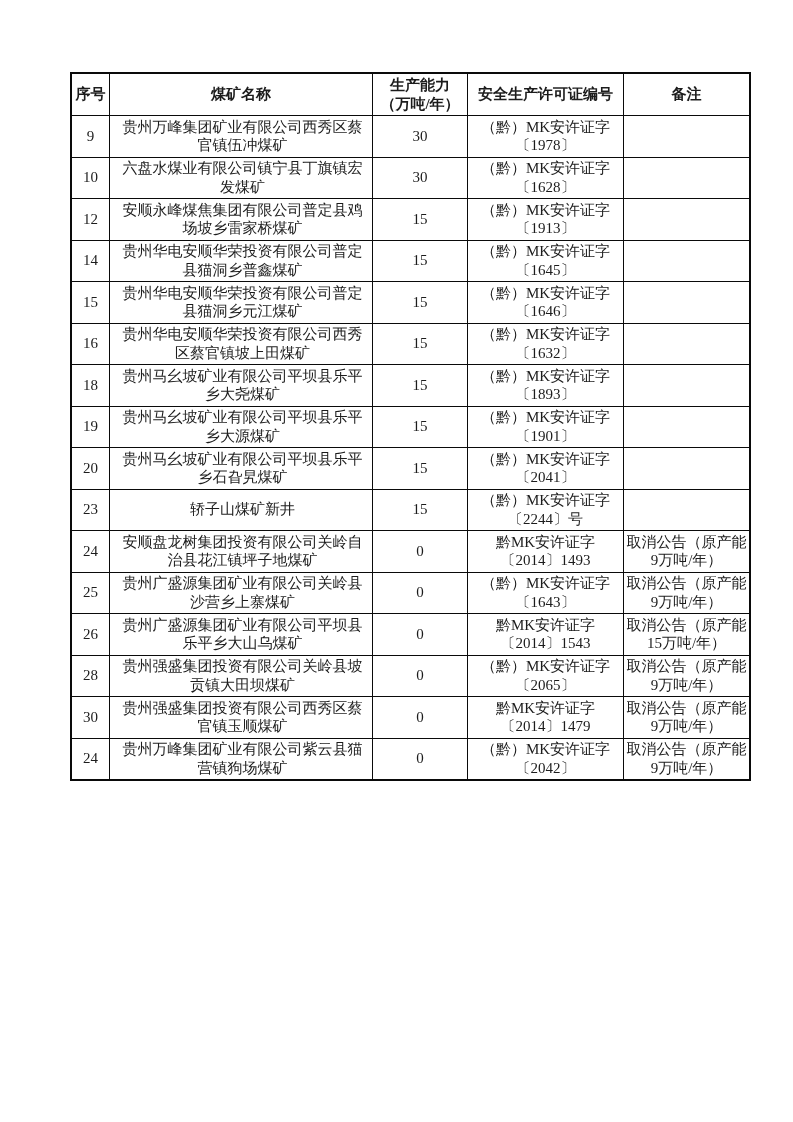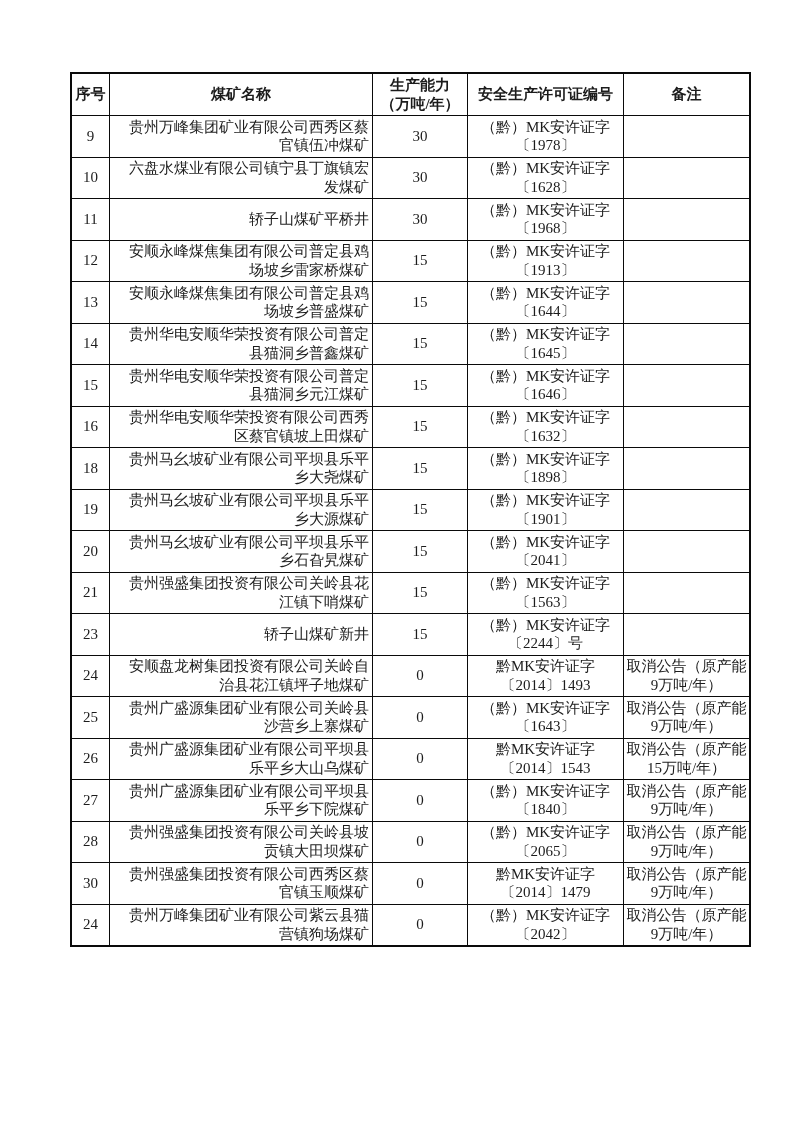--- a/index.html
+++ b/index.html
@@ -40,21 +40,21 @@
   .mine-table th {
     font-weight: bold;
     height: 39px;
     white-space: nowrap;
   }
   .mine-table th.two-line {
     white-space: pre-line;
     margin-top: 44px;
   }
   .mine-table td.name {
-    text-align: right;
+    text-align: center;
     padding-left: 6px;
     padding-right: 3px;
   }
   .mine-table tr.data-row td {
     height: 38.5px;
   }
   .col-no  { width: 33px; }
   .col-name{ width: 258px; }
   .col-cap { width: 90px; }
   .col-lic { width: 151px; }
@@ -94,41 +94,27 @@
           <td></td>
         </tr>
         <tr class="data-row">
           <td>10</td>
           <td class="name">六盘水煤业有限公司镇宁县丁旗镇宏发煤矿</td>
           <td>30</td>
           <td>（黔）MK安许证字〔1628〕</td>
           <td></td>
         </tr>
         <tr class="data-row">
-          <td>11</td>
-          <td class="name">轿子山煤矿平桥井</td>
-          <td>30</td>
-          <td>（黔）MK安许证字〔1968〕</td>
-          <td></td>
-        </tr>
-        <tr class="data-row">
           <td>12</td>
           <td class="name">安顺永峰煤焦集团有限公司普定县鸡场坡乡雷家桥煤矿</td>
           <td>15</td>
           <td>（黔）MK安许证字〔1913〕</td>
           <td></td>
         </tr>
         <tr class="data-row">
-          <td>13</td>
-          <td class="name">安顺永峰煤焦集团有限公司普定县鸡场坡乡普盛煤矿</td>
-          <td>15</td>
-          <td>（黔）MK安许证字〔1644〕</td>
-          <td></td>
-        </tr>
-        <tr class="data-row">
           <td>14</td>
           <td class="name">贵州华电安顺华荣投资有限公司普定县猫洞乡普鑫煤矿</td>
           <td>15</td>
           <td>（黔）MK安许证字〔1645〕</td>
           <td></td>
         </tr>
         <tr class="data-row">
           <td>15</td>
           <td class="name">贵州华电安顺华荣投资有限公司普定县猫洞乡元江煤矿</td>
           <td>15</td>
@@ -139,45 +125,38 @@
           <td>16</td>
           <td class="name">贵州华电安顺华荣投资有限公司西秀区蔡官镇坡上田煤矿</td>
           <td>15</td>
           <td>（黔）MK安许证字〔1632〕</td>
           <td></td>
         </tr>
         <tr class="data-row">
           <td>18</td>
           <td class="name">贵州马幺坡矿业有限公司平坝县乐平乡大尧煤矿</td>
           <td>15</td>
-          <td>（黔）MK安许证字〔1898〕</td>
+          <td>（黔）MK安许证字〔1893〕</td>
           <td></td>
         </tr>
         <tr class="data-row">
           <td>19</td>
           <td class="name">贵州马幺坡矿业有限公司平坝县乐平乡大源煤矿</td>
           <td>15</td>
           <td>（黔）MK安许证字〔1901〕</td>
           <td></td>
         </tr>
         <tr class="data-row">
           <td>20</td>
           <td class="name">贵州马幺坡矿业有限公司平坝县乐平乡石旮旯煤矿</td>
           <td>15</td>
           <td>（黔）MK安许证字〔2041〕</td>
           <td></td>
         </tr>
         <tr class="data-row">
-          <td>21</td>
-          <td class="name">贵州强盛集团投资有限公司关岭县花江镇下哨煤矿</td>
-          <td>15</td>
-          <td>（黔）MK安许证字〔1563〕</td>
-          <td></td>
-        </tr>
-        <tr class="data-row">
           <td>23</td>
           <td class="name">轿子山煤矿新井</td>
           <td>15</td>
           <td>（黔）MK安许证字〔2244〕号</td>
           <td></td>
         </tr>
         <tr class="data-row">
           <td>24</td>
           <td class="name">安顺盘龙树集团投资有限公司关岭自治县花江镇坪子地煤矿</td>
           <td>0</td>
@@ -192,27 +171,20 @@
           <td>取消公告（原产能9万吨/年）</td>
         </tr>
         <tr class="data-row">
           <td>26</td>
           <td class="name">贵州广盛源集团矿业有限公司平坝县乐平乡大山乌煤矿</td>
           <td>0</td>
           <td>黔MK安许证字〔2014〕1543</td>
           <td>取消公告（原产能15万吨/年）</td>
         </tr>
         <tr class="data-row">
-          <td>27</td>
-          <td class="name">贵州广盛源集团矿业有限公司平坝县乐平乡下院煤矿</td>
-          <td>0</td>
-          <td>（黔）MK安许证字〔1840〕</td>
-          <td>取消公告（原产能9万吨/年）</td>
-        </tr>
-        <tr class="data-row">
           <td>28</td>
           <td class="name">贵州强盛集团投资有限公司关岭县坡贡镇大田坝煤矿</td>
           <td>0</td>
           <td>（黔）MK安许证字〔2065〕</td>
           <td>取消公告（原产能9万吨/年）</td>
         </tr>
         <tr class="data-row">
           <td>30</td>
           <td class="name">贵州强盛集团投资有限公司西秀区蔡官镇玉顺煤矿</td>
           <td>0</td>

